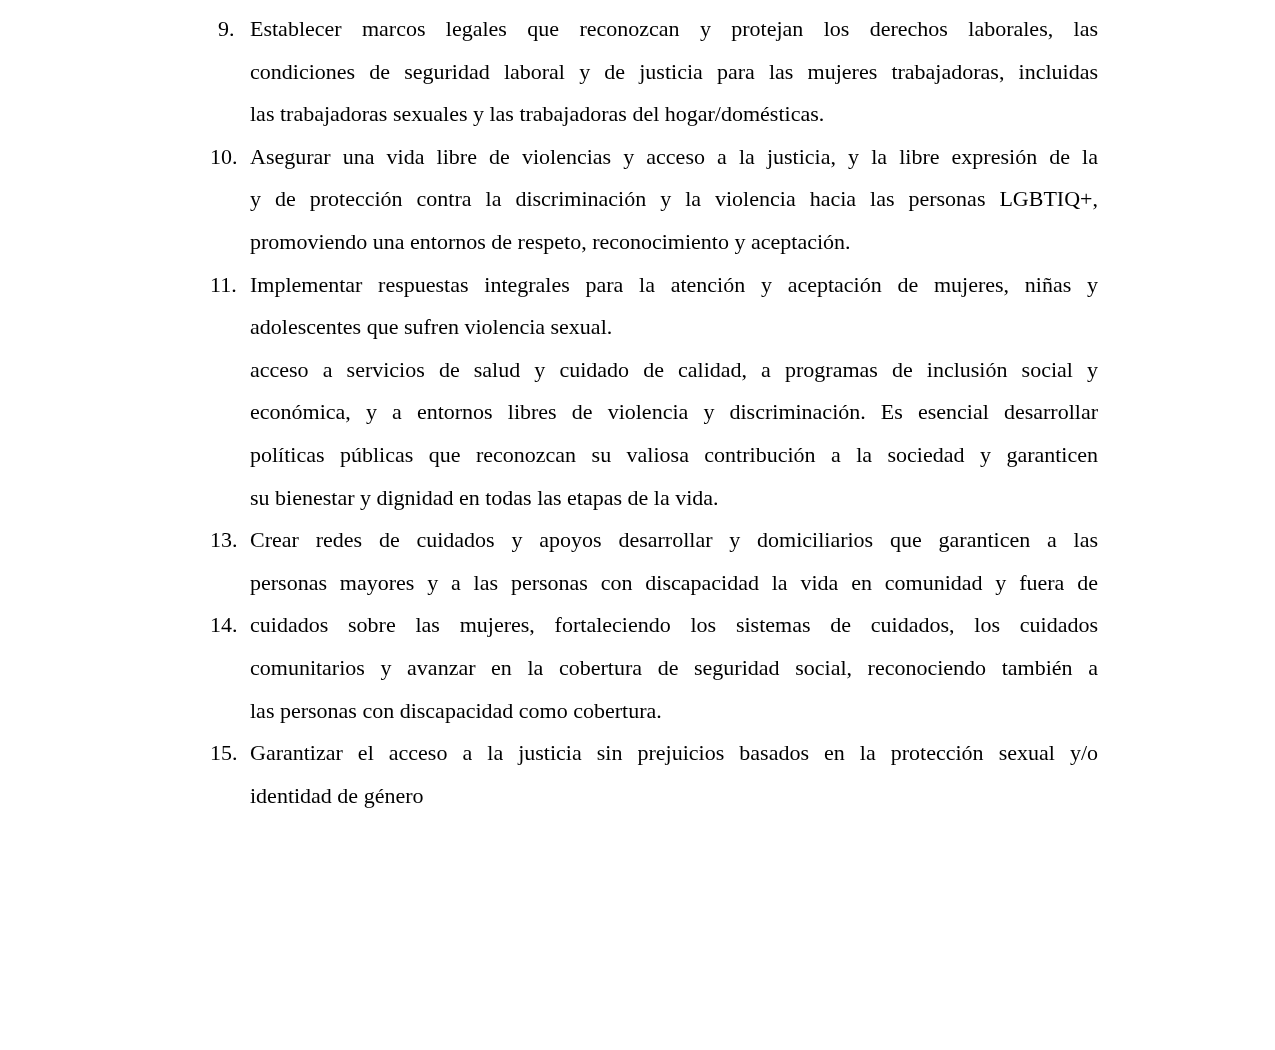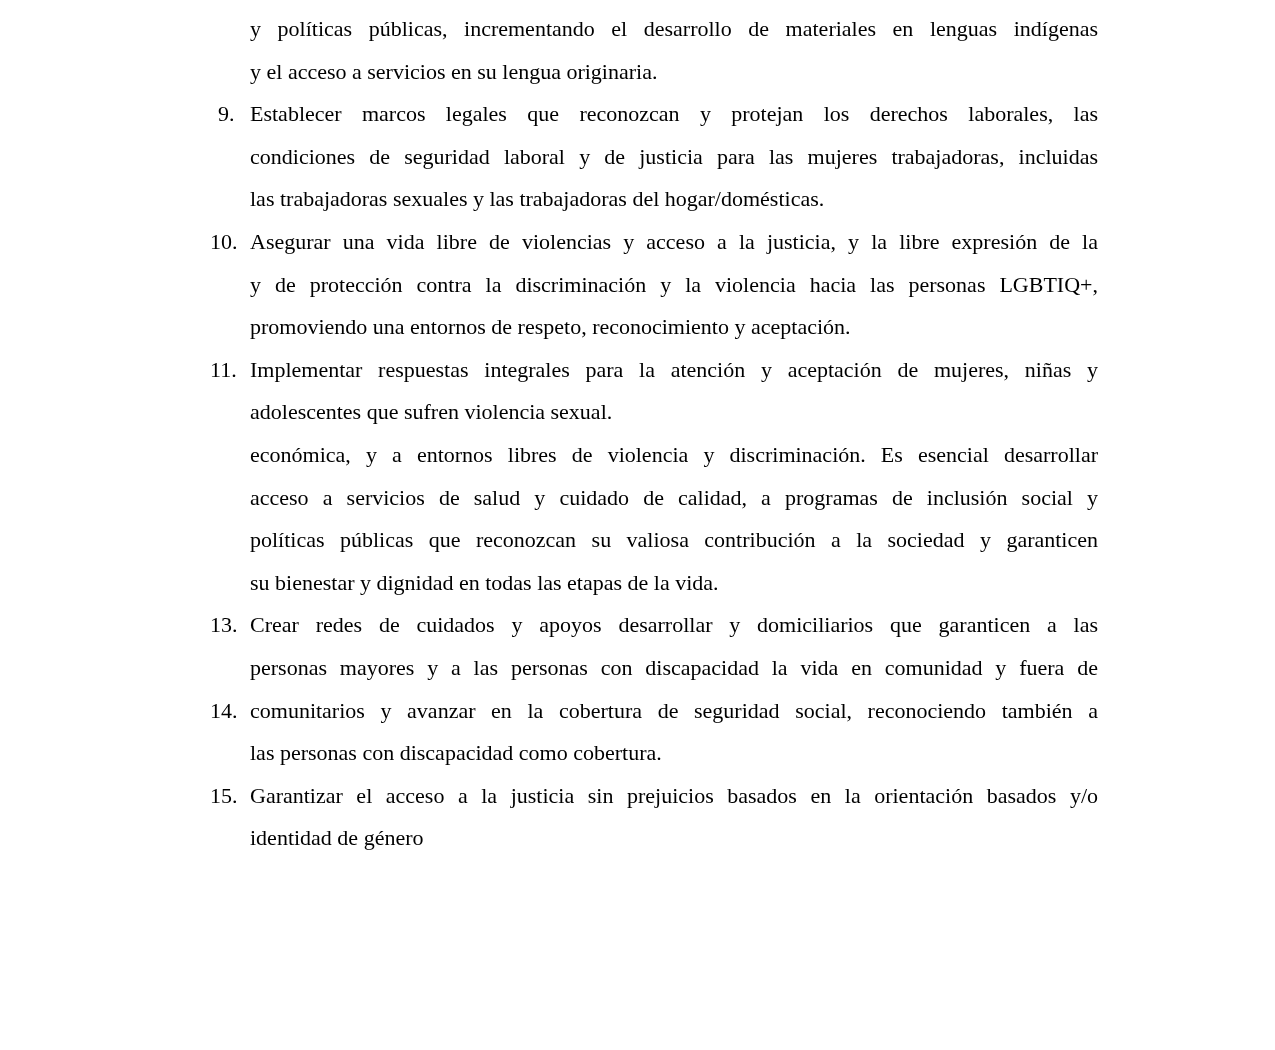--- a/index.html
+++ b/index.html
@@ -38,59 +38,56 @@
     white-space: nowrap;
   }
   .num.single { left: -32px; }
 </style>
 </head>
 <body>
 
 <div class="page">
   <div class="textblock">
 
-    <div class="para">
-      <div class="line"><span>y políticas públicas, incrementando el desarrollo de materiales en lenguas indígenas</span></div>
-      <div class="line last"><span>y el acceso a servicios en su lengua originaria.</span></div>
-    </div>
 
     <div class="para">
       <div class="line"><span class="num single">9.</span><span>Establecer marcos legales que reconozcan y protejan los derechos laborales, las</span></div>
       <div class="line"><span>condiciones de seguridad laboral y de justicia para las mujeres trabajadoras, incluidas</span></div>
       <div class="line last"><span>las trabajadoras sexuales y las trabajadoras del hogar/domésticas.</span></div>
     </div>
 
     <div class="para">
       <div class="line"><span class="num">10.</span><span>Asegurar una vida libre de violencias y acceso a la justicia, y la libre expresión de la</span></div>
       <div class="line"><span>y de protección contra la discriminación y la violencia hacia las personas LGBTIQ+,</span></div>
       <div class="line last"><span>promoviendo una entornos de respeto, reconocimiento y aceptación.</span></div>
     </div>
 
     <div class="para">
       <div class="line"><span class="num">11.</span><span>Implementar respuestas integrales para la atención y aceptación de mujeres, niñas y</span></div>
       <div class="line last"><span>adolescentes que sufren violencia sexual.</span></div>
     </div>
 
     <div class="para">
+      <div class="line"><span>acceso a servicios de salud y cuidado de calidad, a programas de inclusión social y</span></div>
       <div class="line"><span>económica, y a entornos libres de violencia y discriminación. Es esencial desarrollar</span></div>
-      <div class="line"><span>acceso a servicios de salud y cuidado de calidad, a programas de inclusión social y</span></div>
       <div class="line"><span>políticas públicas que reconozcan su valiosa contribución a la sociedad y garanticen</span></div>
       <div class="line last"><span>su bienestar y dignidad en todas las etapas de la vida.</span></div>
     </div>
 
     <div class="para">
       <div class="line"><span class="num">13.</span><span>Crear redes de cuidados y apoyos desarrollar y domiciliarios que garanticen a las</span></div>
       <div class="line"><span>personas mayores y a las personas con discapacidad la vida en comunidad y fuera de</span></div>
     </div>
 
     <div class="para">
       <div class="line"><span class="num">14.</span></div>
+      <div class="line"><span>cuidados sobre las mujeres, fortaleciendo los sistemas de cuidados, los cuidados</span></div>
       <div class="line"><span>comunitarios y avanzar en la cobertura de seguridad social, reconociendo también a</span></div>
       <div class="line last"><span>las personas con discapacidad como cobertura.</span></div>
     </div>
 
     <div class="para">
-      <div class="line"><span class="num">15.</span><span>Garantizar el acceso a la justicia sin prejuicios basados en la orientación basados y/o</span></div>
+      <div class="line"><span class="num">15.</span><span>Garantizar el acceso a la justicia sin prejuicios basados en la protección sexual y/o</span></div>
       <div class="line last"><span>identidad de género</span></div>
     </div>
 
   </div>
 </div>
 
 </body></html>

